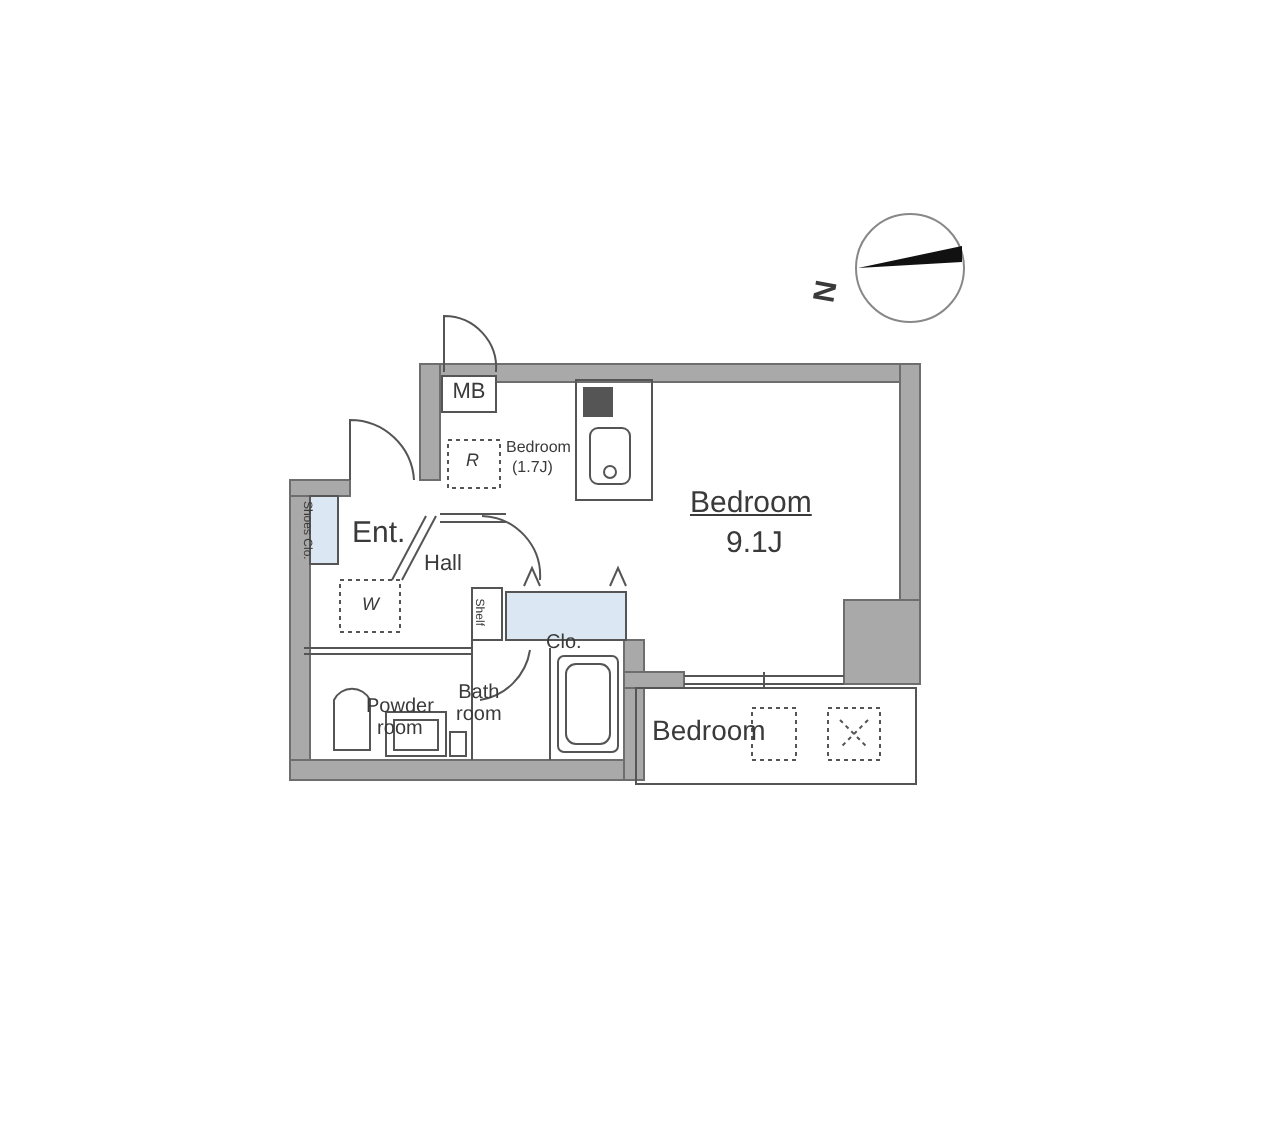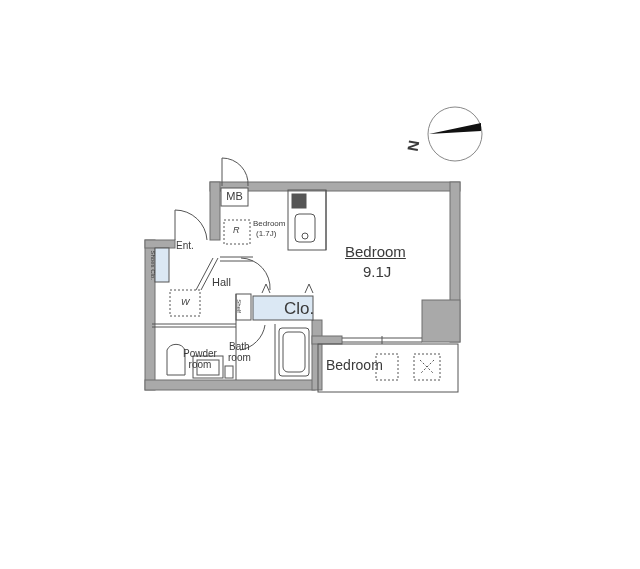--- a/index.html
+++ b/index.html
@@ -111,28 +111,28 @@
 
   <div class="lbl" style="left:224px;top:191px;font-size:11px;width:21px;">MB</div>
 
   <div class="lbl" style="left:253px;top:220px;font-size:8px;">Bedroom</div>
   <div class="lbl" style="left:256px;top:230px;font-size:8px;">(1.7J)</div>
   <div class="lbl" style="left:233px;top:226px;font-size:9px;font-style:italic;">R</div>
 
   <div class="lbl" style="left:345px;top:244px;font-size:15px;text-decoration:underline;">Bedroom</div>
   <div class="lbl" style="left:363px;top:264px;font-size:15px;">9.1J</div>
 
-  <div class="lbl" style="left:176px;top:241px;font-size:10px;">Ent.</div>
+  <div class="lbl" style="left:176px;top:259px;font-size:15px;">Ent.</div>
   <div class="lbl" style="left:138px;top:262px;font-size:6px;transform:rotate(90deg);">Shoes Clo.</div>
 
   <div class="lbl" style="left:212px;top:277px;font-size:11px;">Hall</div>
   <div class="lbl" style="left:181px;top:298px;font-size:9px;font-style:italic;">W</div>
 
   <div class="lbl" style="left:232px;top:303px;font-size:6px;transform:rotate(90deg);">Shelf</div>
-  <div class="lbl" style="left:273px;top:300px;font-size:17px;margin-left:11px;">Clo.</div>
+  <div class="lbl" style="left:273px;top:317px;font-size:10px;">Clo.</div>
 
   <div class="lbl" style="left:183px;top:329px;font-size:10px;white-space:pre-line;margin-top:20px;">Powder
 room</div>
   <div class="lbl" style="left:228px;top:342px;font-size:10px;white-space:pre-line;">Bath
 room</div>
 
   <div class="lbl" style="left:326px;top:358px;font-size:14px;">Bedroom</div>
 </div>
 
 </body></html>

